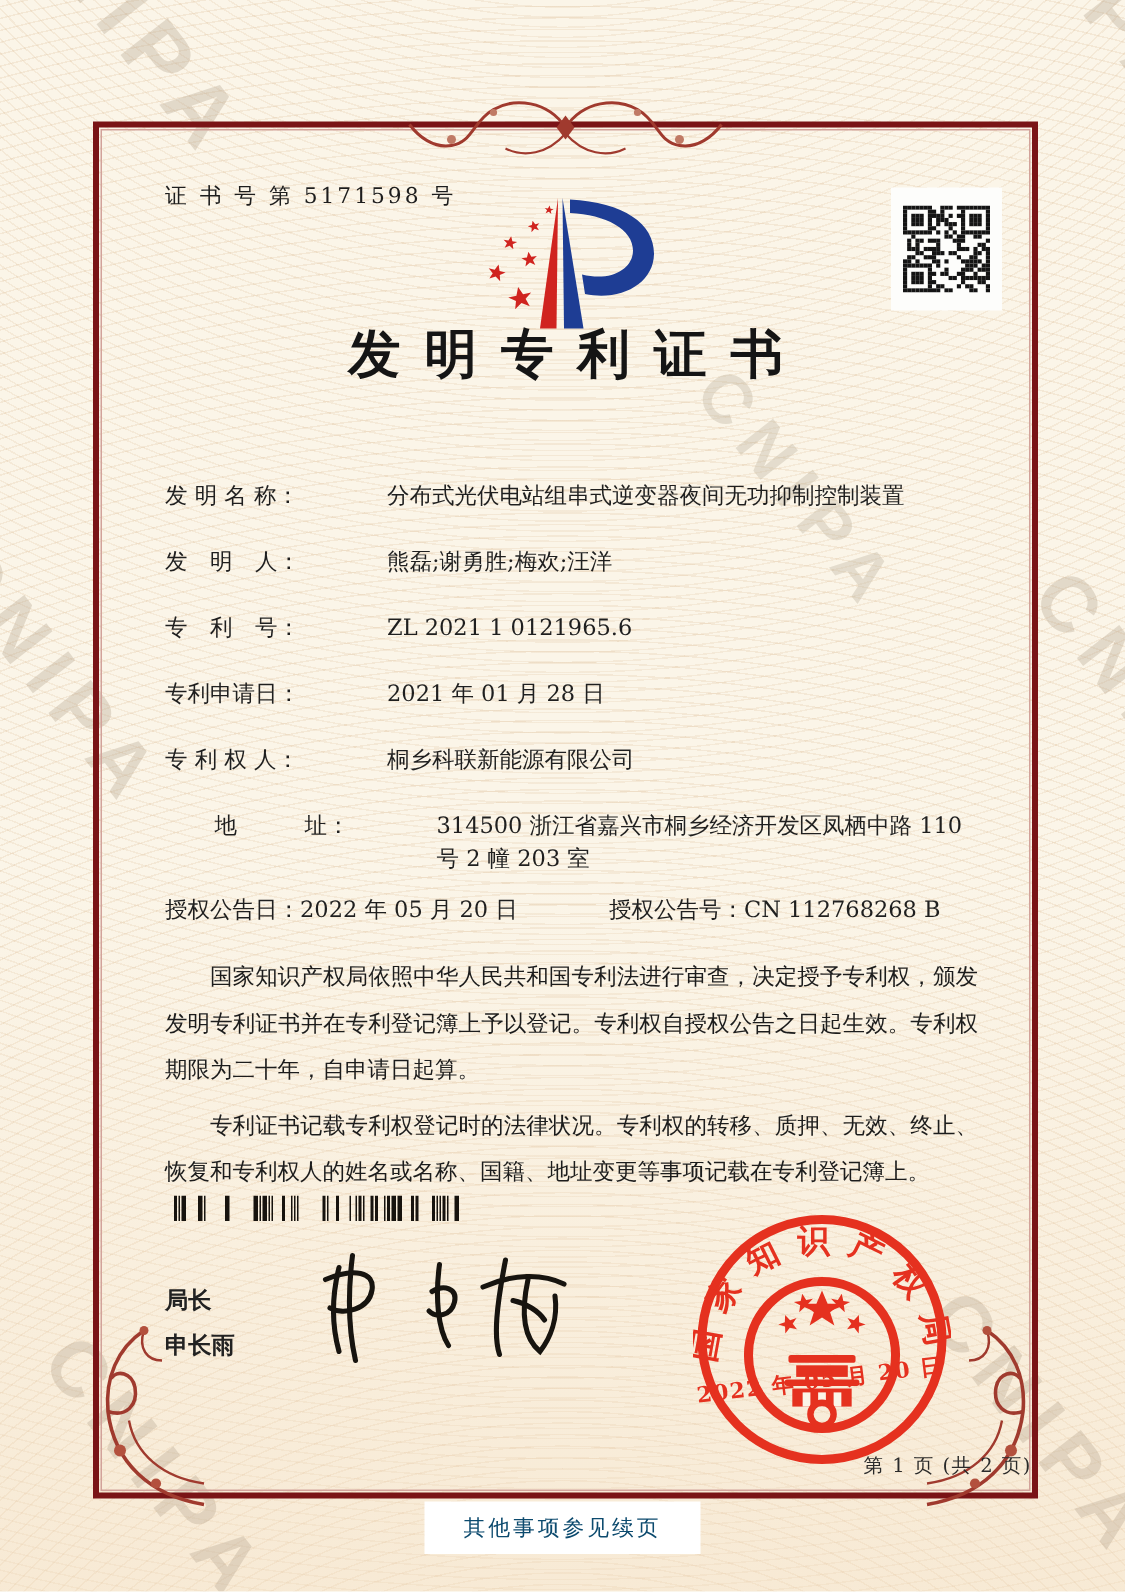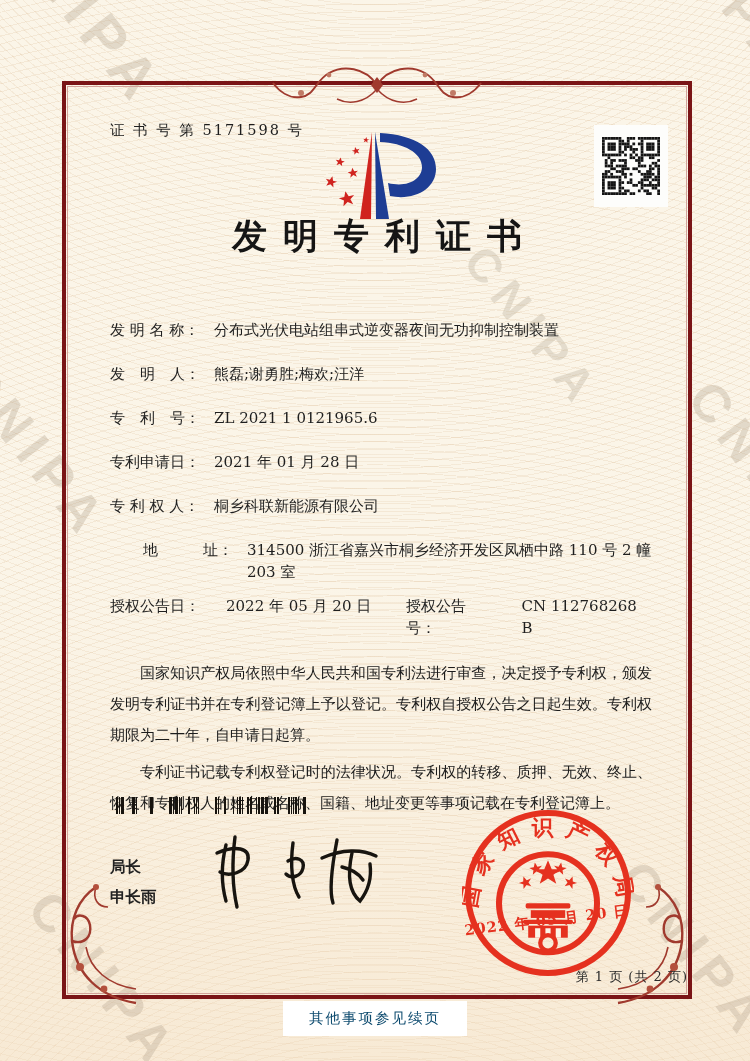--- a/index.html
+++ b/index.html
@@ -50,27 +50,27 @@
   .logo{position:absolute;left:50%;top:44px;transform:translateX(-50%);}
   .qr{position:absolute;right:20px;top:40px;width:74px;height:82px;background:#fdfdfb;
       display:flex;align-items:center;justify-content:center;}
   .title{
     position:absolute;left:0;right:0;top:128px;margin:0;
     text-align:center;font-size:35px;font-weight:700;color:#151515;
     letter-spacing:16px;text-indent:16px;font-family:Liberation Mono, monospace;
   }
   
   .content{position:absolute;left:44px;right:36px;top:234px;font-size:15px;color:#1f1f1f;}
-  .row{display:flex;line-height:22px;margin-bottom:22px;}
+  .row{display:flex;line-height:22px;margin-bottom:22px;gap:44px;}
   .row .lbl{flex:none;min-width:104px;white-space:nowrap;}
   .row .val{flex:1;}
   .row-addr{margin-bottom:12px;margin-left:33px;}
   .row-addr .val{max-width:462px;}
   .grant{display:flex;line-height:22px;margin-bottom:14px;}
-  .grant .pair{display:flex;gap:26px;}
+  .grant .pair{display:flex;}
   .grant .pair1{width:296px;flex:none;}
   .paras{margin-top:19px;}
   .paras p{margin:0 0 6px 0;text-indent:2em;line-height:31px;text-align:justify;font-size:15px;color:#1c1c1c;}
   
   .barcode{position:absolute;left:44px;top:712px;width:198px;height:17px;}
   .sig-block{position:absolute;left:44px;top:772px;font-family:"Liberation Sans","DejaVu Sans",sans-serif;
              font-weight:600;font-size:15.5px;color:#222;}
   .sig-block div{margin-bottom:9px;}
   .signature{position:absolute;left:130px;top:746px;}
   .seal{position:absolute;left:396px;top:722px;width:172px;height:172px;}

